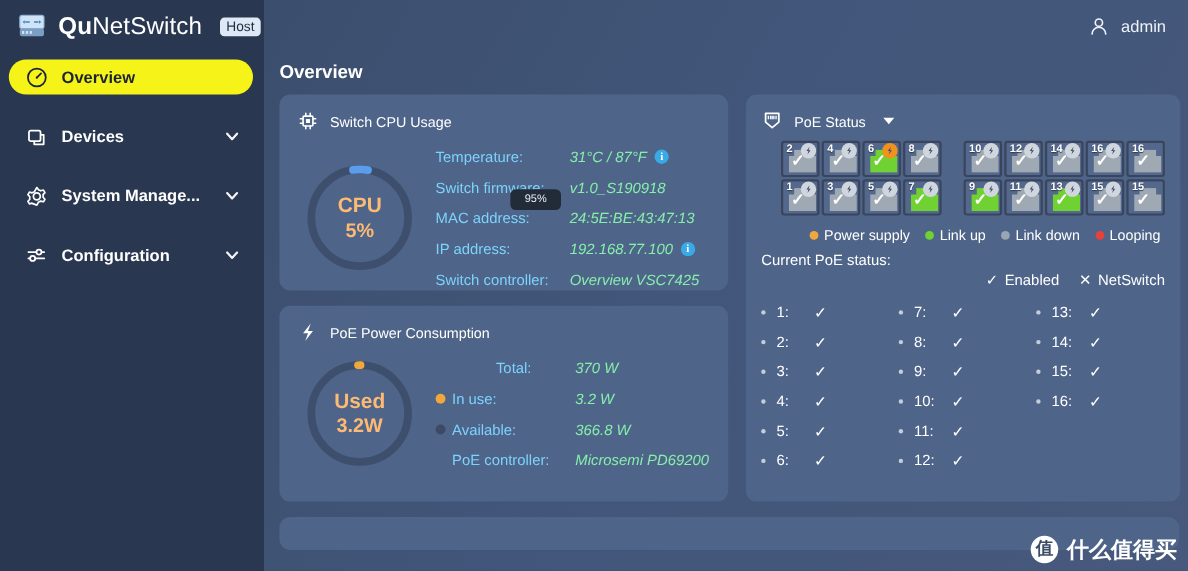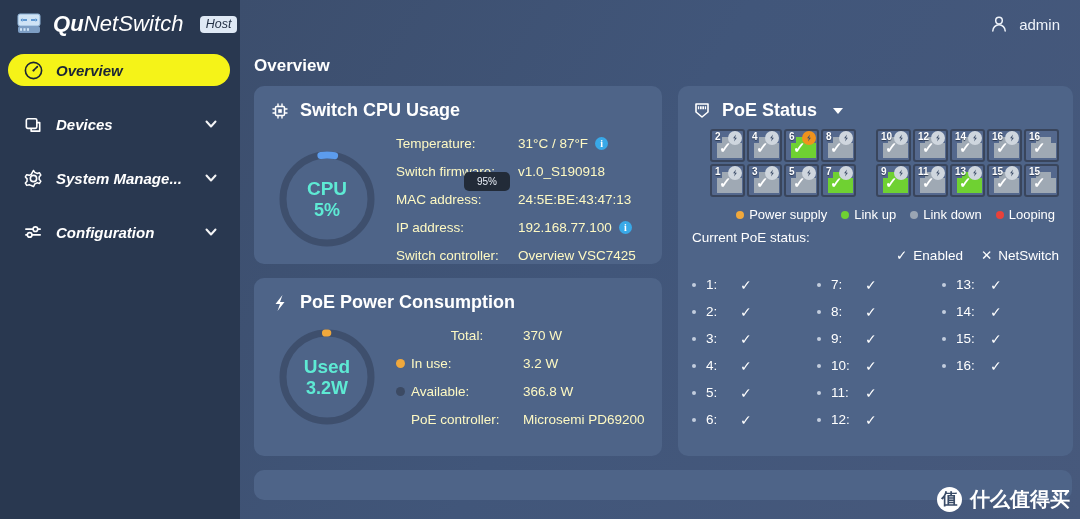--- a/index.html
+++ b/index.html
@@ -11,21 +11,20 @@
   }
   .app { position: relative; width: 1080px; height: 519px; display: flex; }
 
   
   .sidebar {
     width: 240px; height: 519px;
     background: #293850;
     flex: 0 0 240px;
     position: relative;
     z-index: 3;
-    font-style: italic;
   }
   .brand {
     display: flex; align-items: center; gap: 9px;
     padding: 10px 0 10px 14px;
     height: 48px;
   }
   .brand-logo { width: 30px; height: 28px; flex: 0 0 30px; position: relative; }
   .brand-title { font-size: 22px; color: #ffffff; letter-spacing: .1px; white-space: nowrap; }
   .brand-title .bold { font-weight: bold; }
   .host-badge {
@@ -70,45 +69,45 @@
 
   .card {
     background: #4e6488;
     border-radius: 10px;
     padding: 14px 16px 16px 16px;
     margin-bottom: 14px;
     position: relative;
   }
   .card-head {
     display: flex; align-items: center; gap: 10px;
-    color: #ffffff; font-size: 18px; margin-bottom: 8px; font-weight: bold;
+    color: #ffffff; font-size: 13px; margin-bottom: 8px;
   }
   .card-head .hd-ico { width: 20px; height: 20px; flex: 0 0 20px; }
   .caret { width: 0; height: 0; border-left: 5px solid transparent; border-right: 5px solid transparent;
            border-top: 6px solid #ffffff; margin-left: 6px; }
 
   
   .donut-row { display: flex; align-items: center; gap: 6px; }
   .donut { width: 106px; height: 106px; flex: 0 0 106px; position: relative; margin-left: 4px;}
   .donut-center {
     position: absolute; inset: 0; display: flex; flex-direction: column;
-    align-items: center; justify-content: center; color: #5eead4;
+    align-items: center; justify-content: center; color: #fdba74;
     font-weight: bold; line-height: 1.12;
   }
   .donut-center .l1 { font-size: 19px; }
   .donut-center .l2 { font-size: 18px; }
   .stats { flex: 1; padding-left: 10px; }
   .stat-row {
     display: flex; align-items: center; height: 28px;
     font-size: 13.5px; color: #e8eef7;
   }
   .stat-dot { width: 9px; height: 9px; border-radius: 50%; flex: 0 0 9px; margin-right: 6px; }
   .stat-dot.hidden { background: transparent; }
-  .stat-label { width: 122px; flex: 0 0 122px; color: #fef9c3; white-space: nowrap;}
-  .stat-val { color: #fef9c3; white-space: nowrap; }
+  .stat-label { width: 122px; flex: 0 0 122px; color: #7dd3fc; white-space: nowrap;}
+  .stat-val { color: #86efac; white-space: nowrap; font-style: italic; }
   .info-i {
     width: 13px; height: 13px; border-radius: 50%; background: #39a9e8;
     display: inline-flex; align-items: center; justify-content: center;
     color: #fff; font-size: 10px; font-weight: bold; margin-left: 7px; vertical-align: 1px;
     font-family: "Liberation Serif", serif;
   }
   .tooltip {
     position: absolute; background: #222b38; color: #e8eef7;
     font-size: 10px; border-radius: 5px; padding: 4px 13px;
     left: 224px; top: 172px; z-index: 9;

